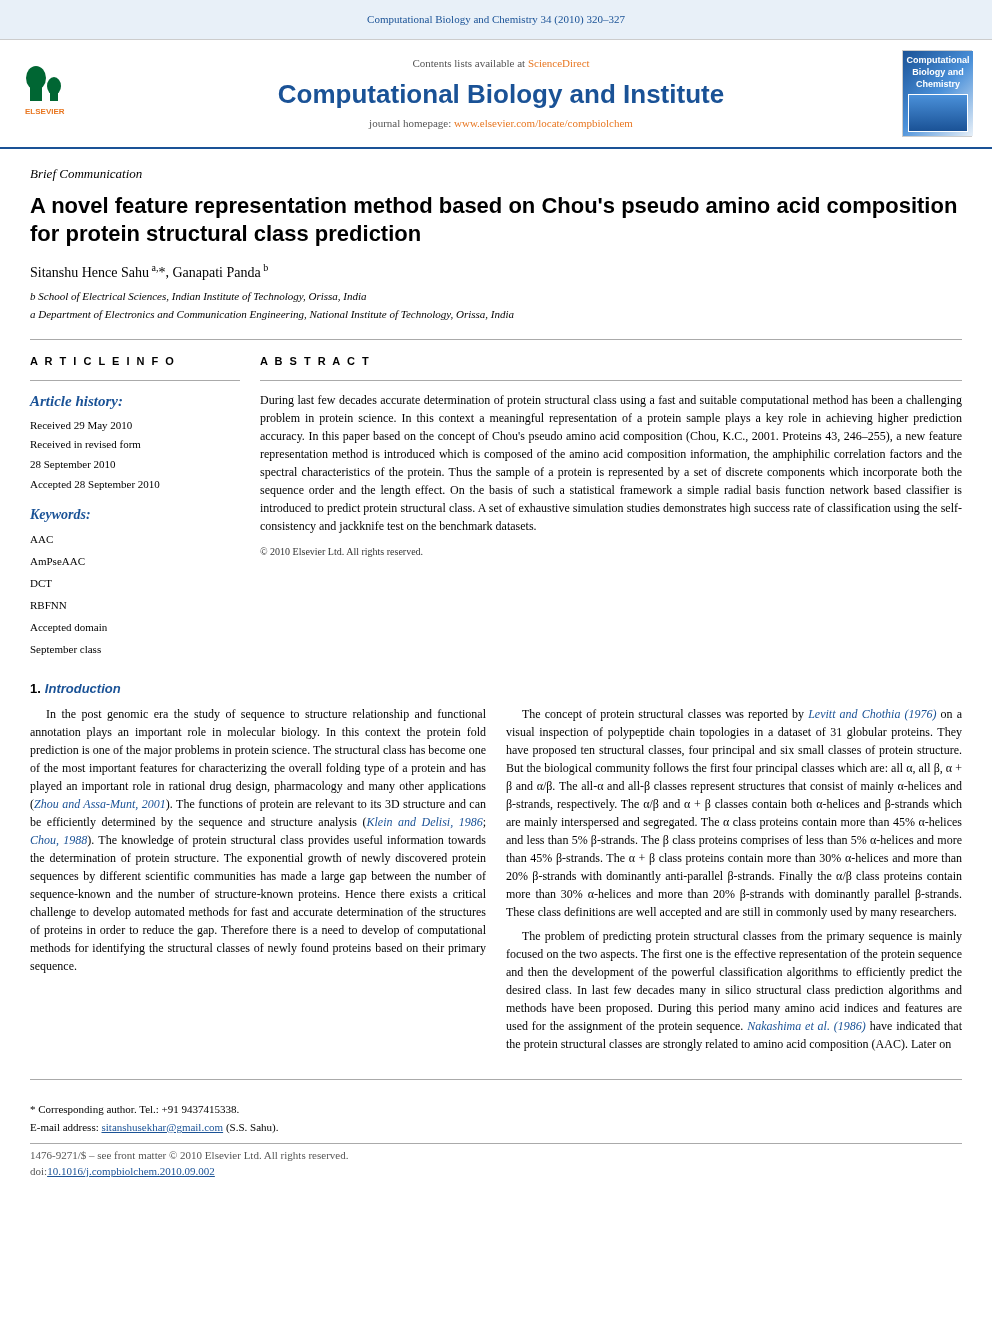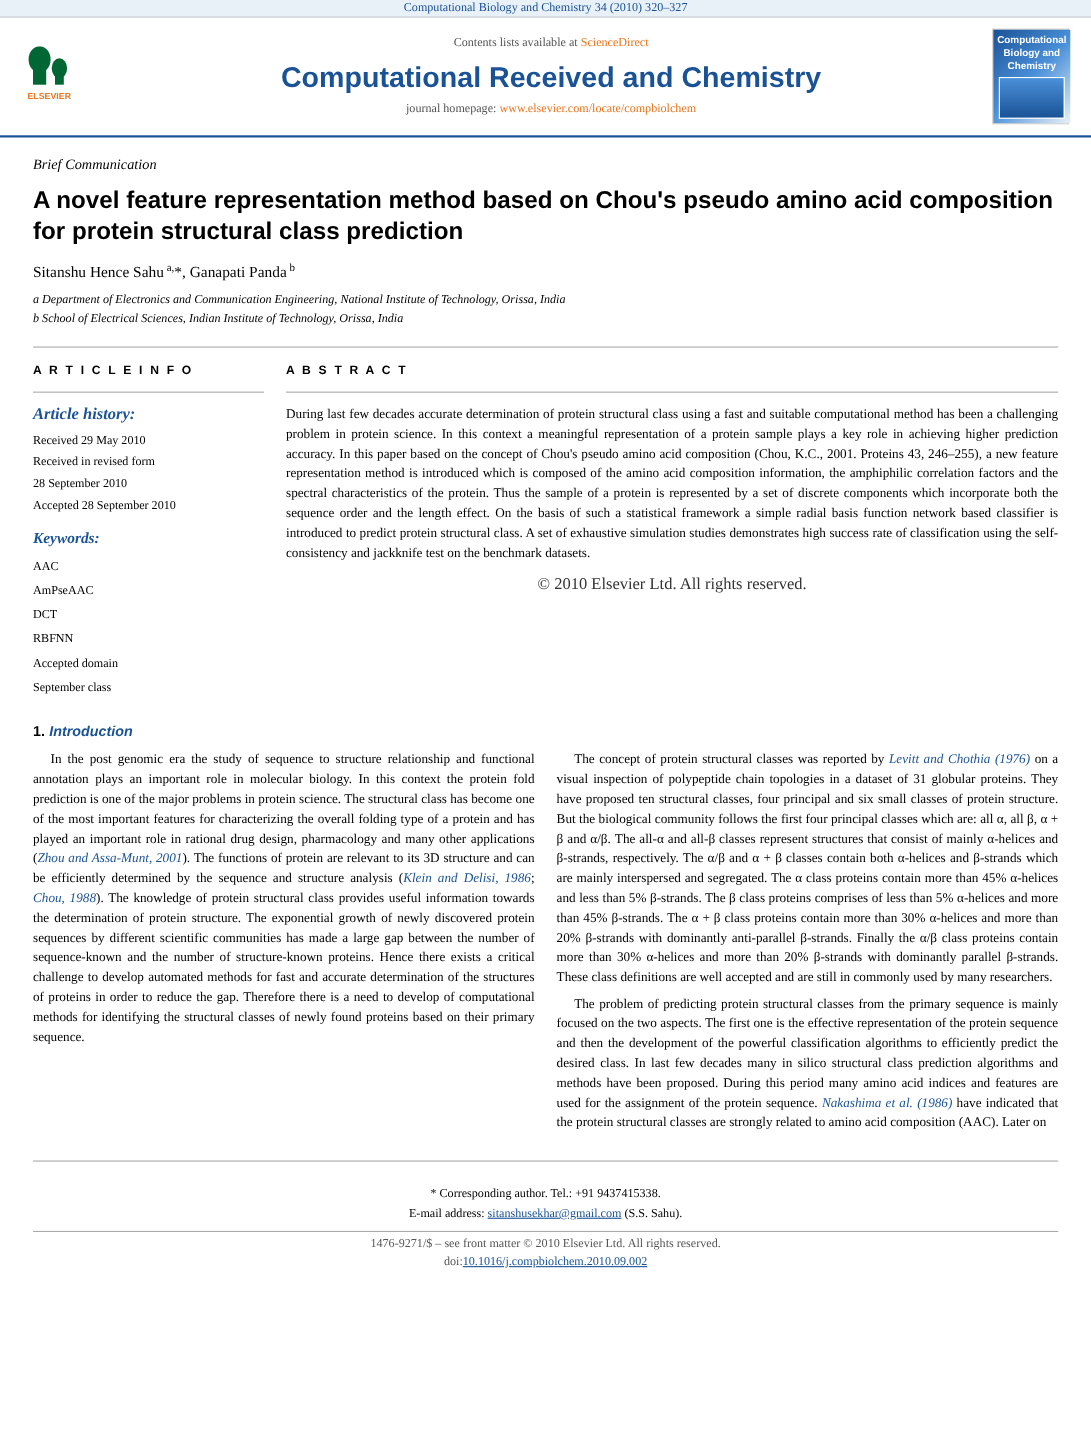--- a/index.html
+++ b/index.html
@@ -9,21 +9,21 @@
       color: #000;
       width: 992px;
       min-height: 1323px;
       font-size: 13px;
       line-height: 1.4;
     }
 
     .top-bar {
       background: #e8f0f8;
       text-align: center;
-      padding: 0 0;
+      padding: 12px 0;
       font-size: 11px;
       color: #1a5296;
       border-bottom: 1px solid #ccc;
     }
 
     .journal-header {
       display: flex;
       align-items: center;
       padding: 10px 20px;
       border-bottom: 2px solid #1a5296;
@@ -190,22 +190,22 @@
       line-height: 2;
     }
 
     .abstract-text {
       font-size: 12px;
       text-align: justify;
       line-height: 1.5;
     }
 
     .copyright {
-      text-align: center;
-      font-size: 15px;
+      text-align: left;
+      font-size: 10px;
       margin-top: 10px;
       color: #333;
     }
 
     .body-section {
       margin-top: 20px;
     }
 
     .body-two-col {
       display: flex;
@@ -240,21 +240,20 @@
       color: #1a5296;
       text-decoration: none;
       font-style: italic;
     }
 
     .footnote-area {
       border-top: 1px solid #aaa;
       margin-top: 20px;
       padding-top: 22px;
       font-size: 11px;
-      text-align: center;
     }
 
     .footnote-area .footnote-line {
       margin-bottom: 3px;
     }
 
     .doi-line {
       font-size: 11px;
       color: #555;
     }
@@ -282,21 +281,21 @@
       <ellipse cx="34" cy="20" rx="7" ry="9" fill="#006633"></ellipse>
       <text x="5" y="48" font-size="8" font-family="Arial" font-weight="bold" fill="#e87722">ELSEVIER</text>
     </svg>
   </div>
 
   <div class="journal-center">
     <div class="contents-line">
       <span>Contents lists available at</span>
       <span class="science-direct" style="cursor:pointer;">ScienceDirect</span>
     </div>
-    <div class="journal-title">Computational Received and Chemistry</div>
+    <div class="journal-title">Computational Biology and Institute</div>
     <div class="journal-homepage">
       <span>journal homepage:</span>
       <a href="#" style="color:#e87722;">www.elsevier.com/locate/compbiolchem</a>
     </div>
   </div>
 
   <div class="journal-thumb">
     <div class="journal-thumb-img">
       <div style="font-weight:bold; font-size:9px; color:#fff; text-align:center; line-height:1.3;">Computational<br>Biology and<br>Chemistry</div>
       <div style="width:60px; height:40px; margin-top:4px; background:linear-gradient(180deg,#4a90d9,#1a5296); border:1px solid #fff;"></div>
@@ -309,22 +308,22 @@
   <div class="article-type">Brief Communication</div>
 
   <div class="article-title">A novel feature representation method based on Chou's pseudo amino acid composition for protein structural class prediction</div>
 
   <div class="authors">
     <span>Sitanshu Hence Sahu</span><span class="author-sup"> a,</span><span>*</span><span>, </span>
     <span>Ganapati Panda</span><span class="author-sup"> b</span>
   </div>
 
   <div class="affiliations">
+    <div>b School of Electrical Sciences, Indian Institute of Technology, Orissa, India</div>
     <div>a Department of Electronics and Communication Engineering, National Institute of Technology, Orissa, India</div>
-    <div>b School of Electrical Sciences, Indian Institute of Technology, Orissa, India</div>
   </div>
 
   <hr class="divider">
 
   <div class="two-col">
 
     <div class="left-col">
       <div class="section-head">A R T I C L E   I N F O</div>
       <hr class="divider">
 

